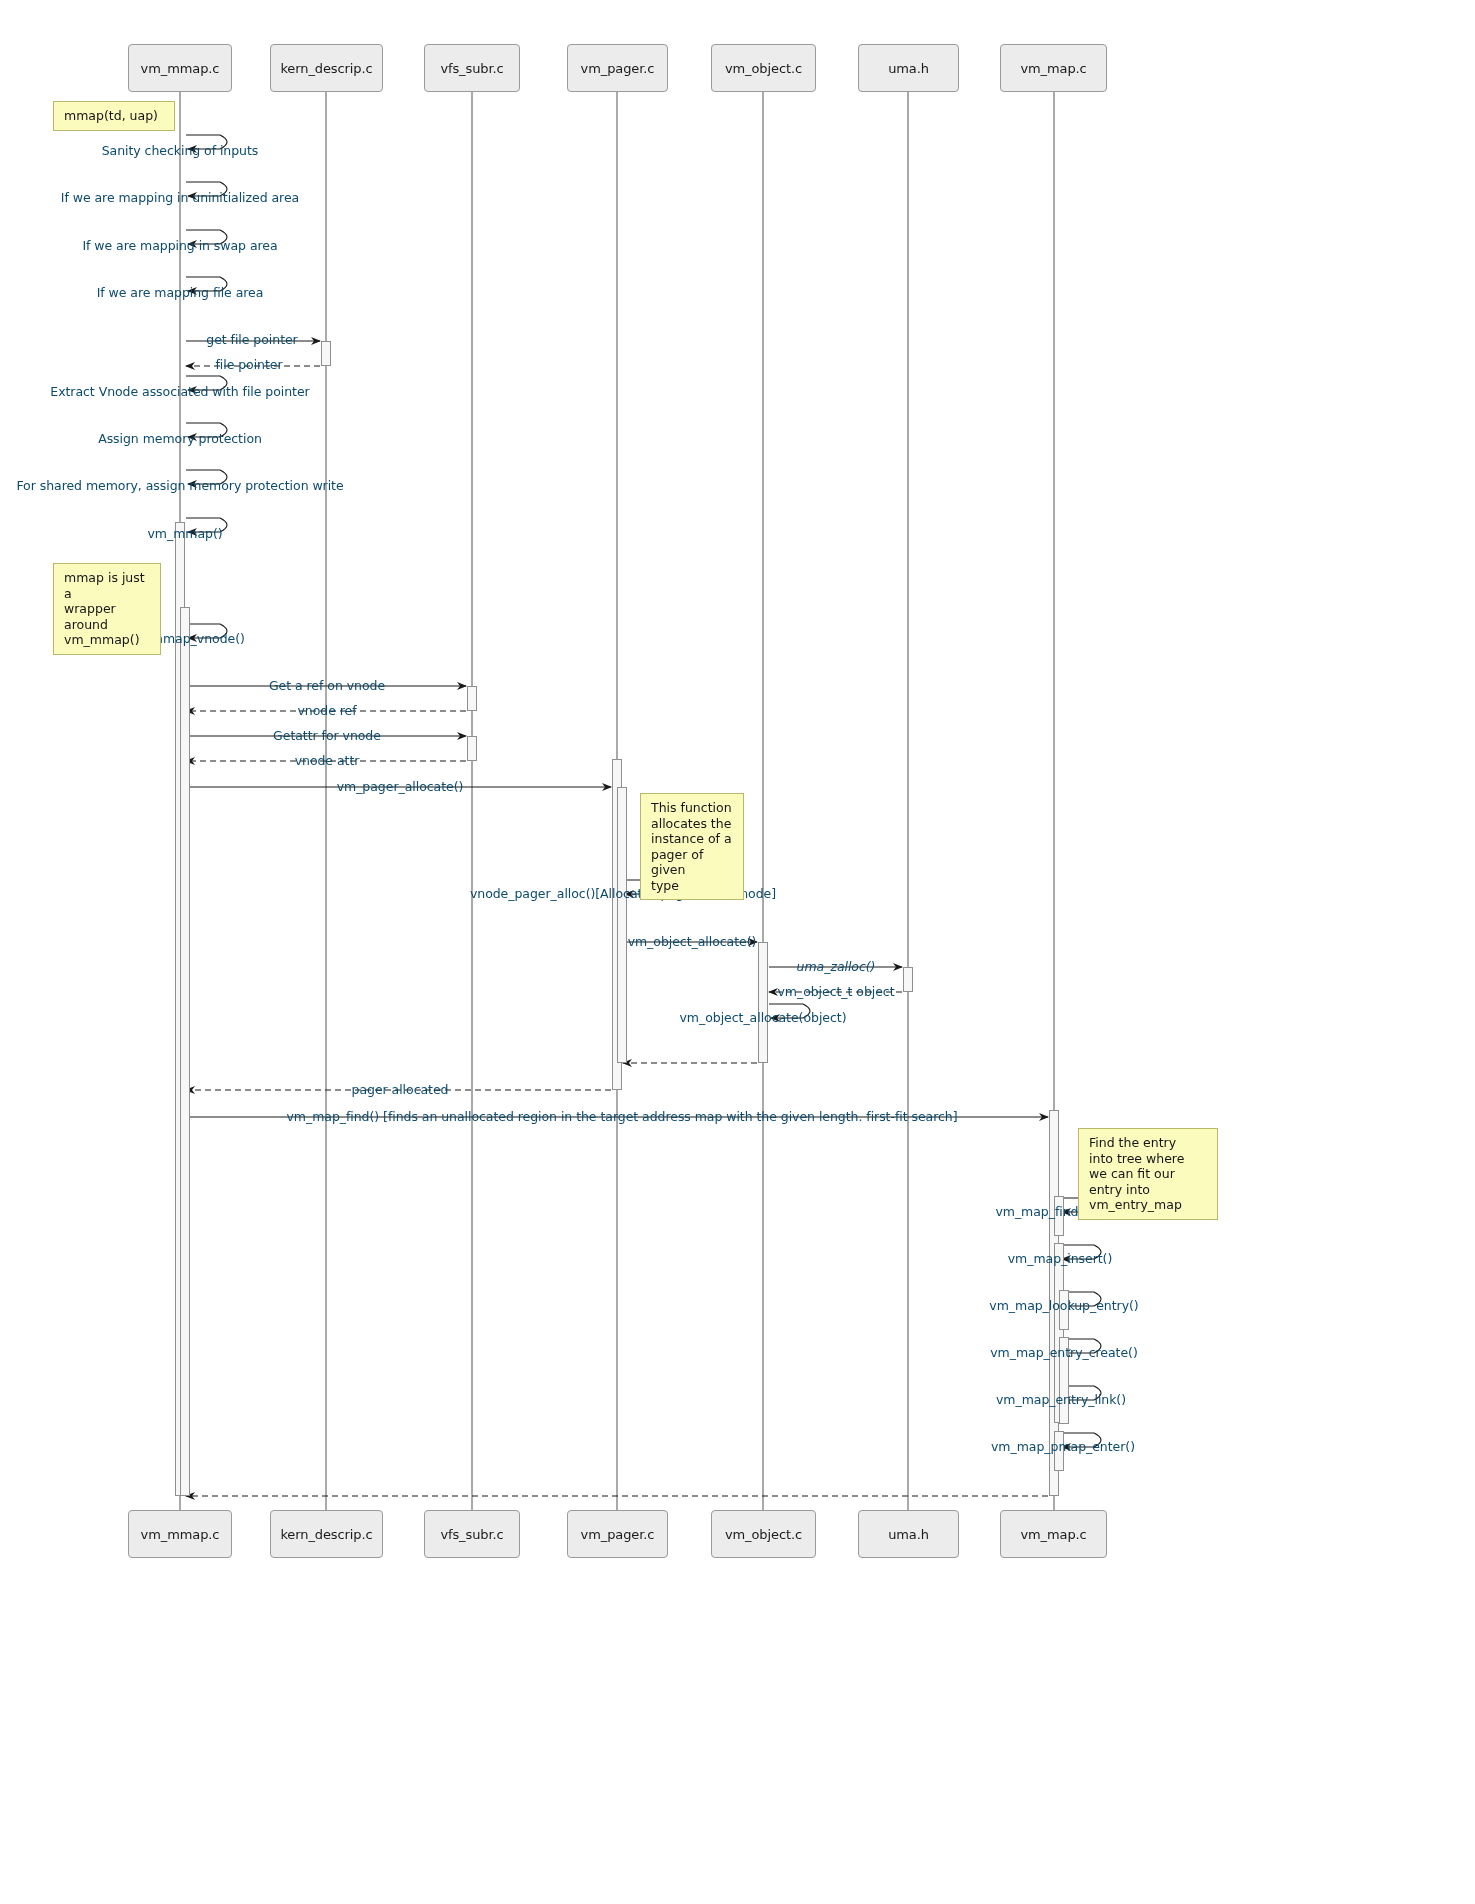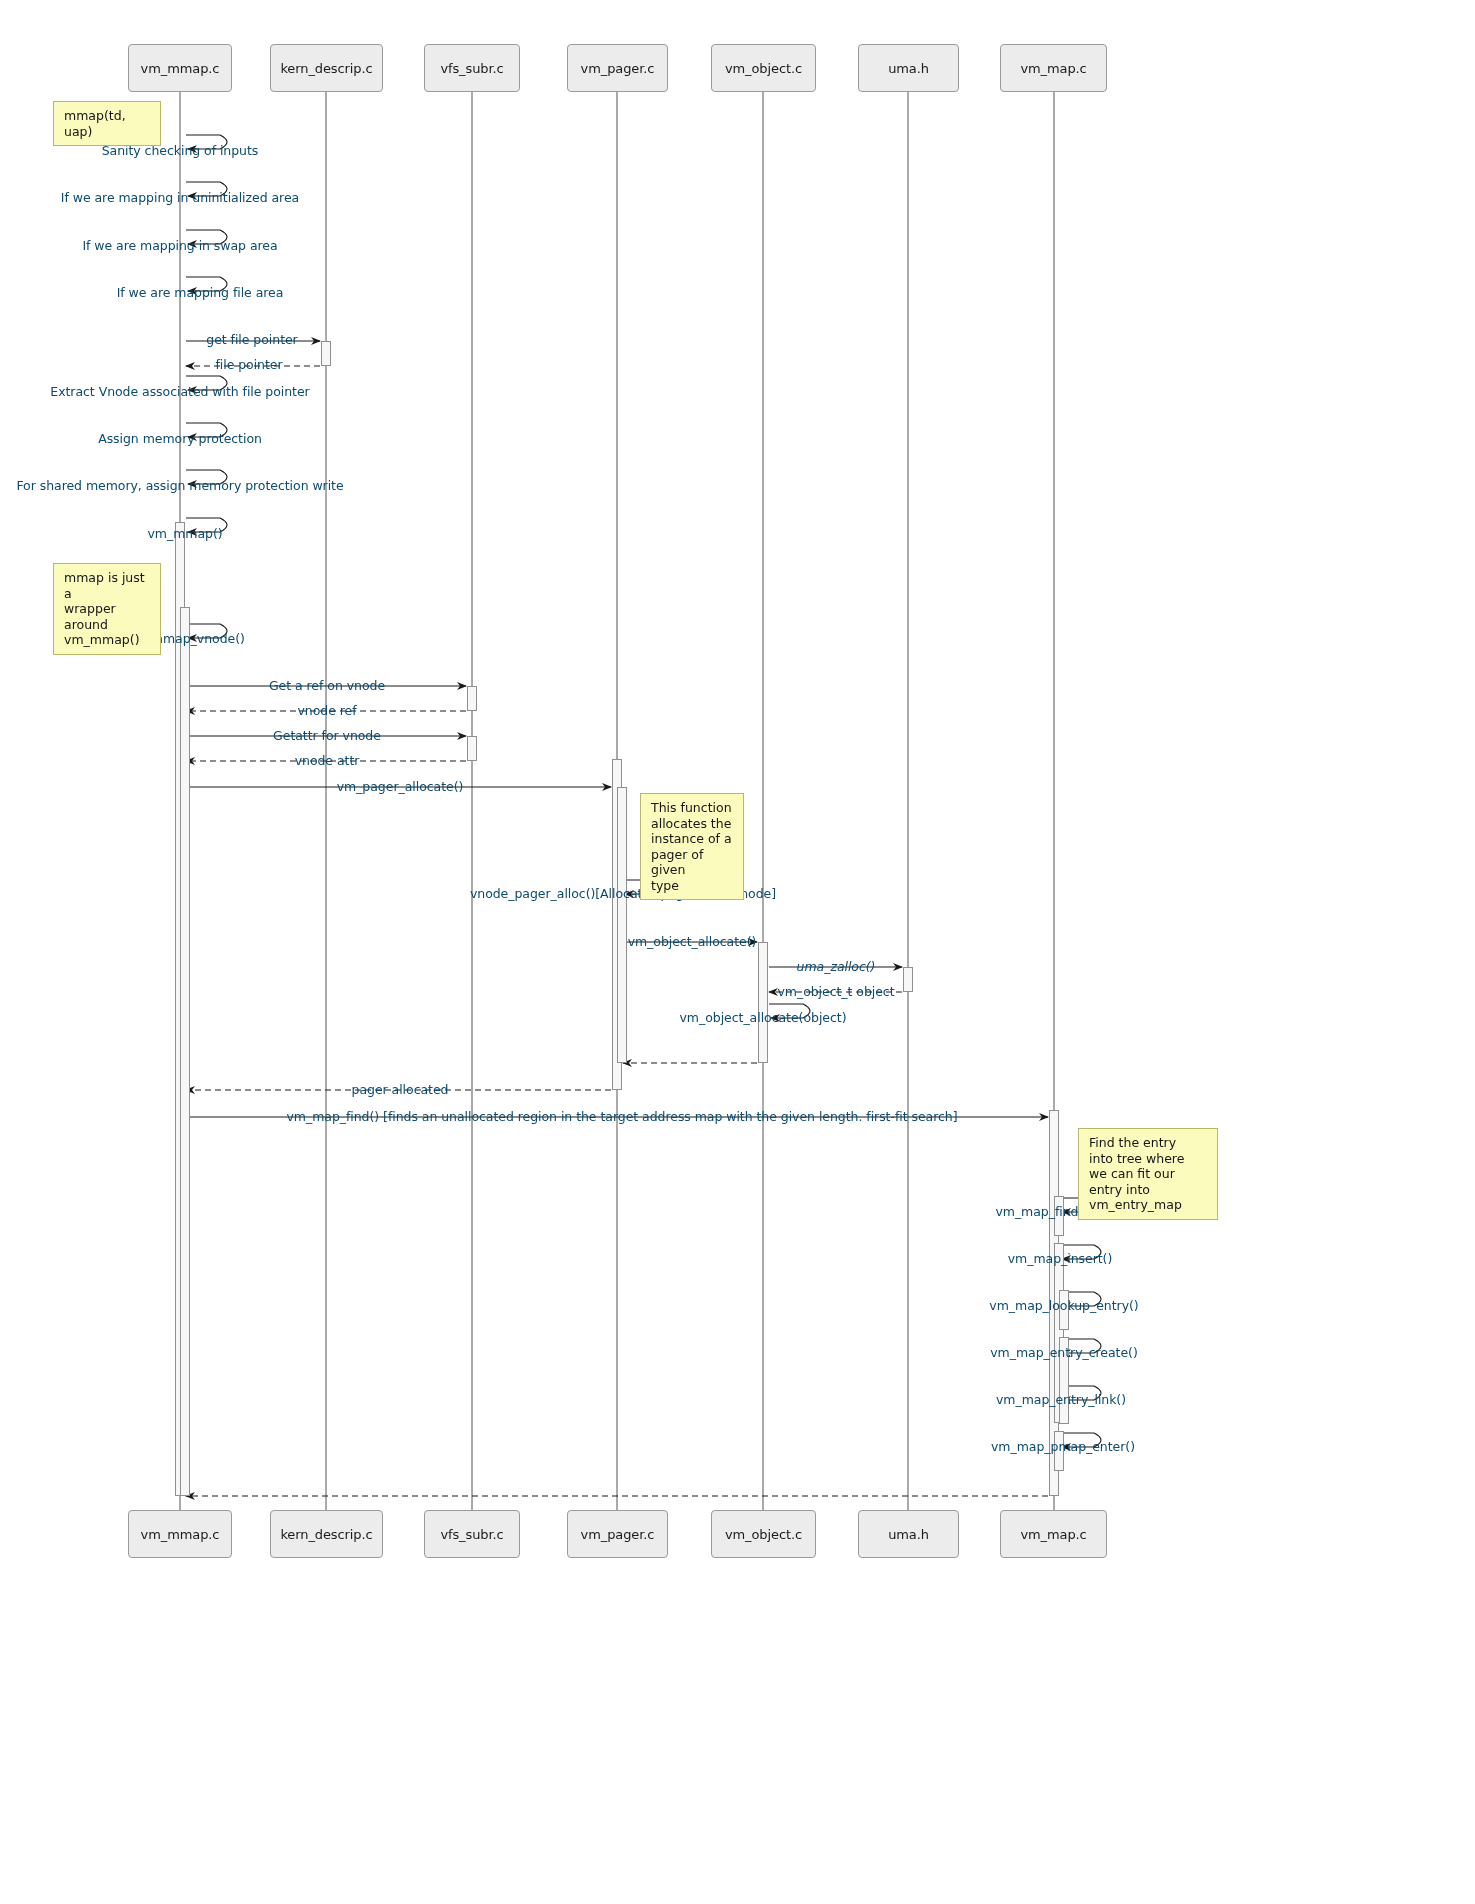--- a/index.html
+++ b/index.html
@@ -153,21 +153,21 @@
     <div class="activation" style="left: 903px; top: 967px; width: 10px; height: 25px; background: rgb(247, 247, 247); border-color: rgb(143, 143, 143);"></div>
     <div class="activation" style="left: 1049px; top: 1110px; width: 10px; height: 386px; background: rgb(247, 247, 247); border-color: rgb(143, 143, 143);"></div>
     <div class="activation" style="left: 1054px; top: 1196px; width: 10px; height: 40px; background: rgb(247, 247, 247); border-color: rgb(143, 143, 143);"></div>
     <div class="activation" style="left: 1054px; top: 1243px; width: 10px; height: 180px; background: rgb(247, 247, 247); border-color: rgb(143, 143, 143);"></div>
     <div class="activation" style="left: 1059px; top: 1290px; width: 10px; height: 40px; background: rgb(247, 247, 247); border-color: rgb(143, 143, 143);"></div>
     <div class="activation" style="left: 1059px; top: 1337px; width: 10px; height: 87px; background: rgb(247, 247, 247); border-color: rgb(143, 143, 143);"></div>
     <div class="activation" style="left: 1054px; top: 1431px; width: 10px; height: 40px; background: rgb(247, 247, 247); border-color: rgb(143, 143, 143);"></div>
     <div class="msg-label center" style="left: 180px; top: 143px;">Sanity checking of inputs</div>
     <div class="msg-label center" style="left: 180px; top: 190px;">If we are mapping in uninitialized area</div>
     <div class="msg-label center" style="left: 180px; top: 238px;">If we are mapping in swap area</div>
-    <div class="msg-label center" style="left: 180px; top: 285px; margin-left: 20px;">If we are mapping file area</div>
+    <div class="msg-label center" style="left: 180px; top: 285px;">If we are mapping file area</div>
     <div class="msg-label center" style="left: 252px; top: 332px;">get file pointer</div>
     <div class="msg-label center" style="left: 249px; top: 357px;">file pointer</div>
     <div class="msg-label center" style="left: 180px; top: 384px;">Extract Vnode associated with file pointer</div>
     <div class="msg-label center" style="left: 180px; top: 431px;">Assign memory protection</div>
     <div class="msg-label center" style="left: 180px; top: 478px;">For shared memory, assign memory protection write</div>
     <div class="msg-label center" style="left: 185px; top: 526px;">vm_mmap()</div>
     <div class="msg-label center" style="left: 185px; top: 631px;">vm_mmap_vnode()</div>
     <div class="msg-label center" style="left: 327px; top: 678px;">Get a ref on vnode</div>
     <div class="msg-label center" style="left: 327px; top: 703px;">vnode ref</div>
     <div class="msg-label center" style="left: 327px; top: 728px;">Getattr for vnode</div>
@@ -179,21 +179,21 @@
     <div class="msg-label center" style="left: 836px; top: 984px;">vm_object_t object</div>
     <div class="msg-label center" style="left: 763px; top: 1010px;">vm_object_allocate(object)</div>
     <div class="msg-label center" style="left: 400px; top: 1082px;">pager allocated</div>
     <div class="msg-label center" style="left: 622px; top: 1109px;">vm_map_find() [finds an unallocated region in the target address map with the given length. first-fit search]</div>
     <div class="msg-label center" style="left: 1060px; top: 1204px;">vm_map_findspace()</div>
     <div class="msg-label center" style="left: 1060px; top: 1251px;">vm_map_insert()</div>
     <div class="msg-label center" style="left: 1064px; top: 1298px;">vm_map_lookup_entry()</div>
     <div class="msg-label center" style="left: 1064px; top: 1345px;">vm_map_entry_create()</div>
     <div class="msg-label center" style="left: 1061px; top: 1392px;">vm_map_entry_link()</div>
     <div class="msg-label center" style="left: 1063px; top: 1439px;">vm_map_pmap_enter()</div>
-    <div class="note-box" style="left: 53px; top: 101px; width: 108px; min-height: 28px; background: rgb(251, 251, 190); border-color: rgb(184, 184, 106);">mmap(td, uap)</div>
+    <div class="note-box" style="left: 53px; top: 101px; width: 122px; min-height: 28px; background: rgb(251, 251, 190); border-color: rgb(184, 184, 106);">mmap(td, uap)</div>
     <div class="note-box" style="left: 53px; top: 563px; width: 108px; min-height: 52px; background: rgb(251, 251, 190); border-color: rgb(184, 184, 106);">mmap is just a
 wrapper around
 vm_mmap()</div>
     <div class="note-box" style="left: 640px; top: 793px; width: 104px; min-height: 75px; background: rgb(251, 251, 190); border-color: rgb(184, 184, 106);">This function
 allocates the
 instance of a
 pager of given
 type</div>
     <div class="note-box" style="left: 1078px; top: 1128px; width: 140px; min-height: 60px; background: rgb(251, 251, 190); border-color: rgb(184, 184, 106);">Find the entry
 into tree where

